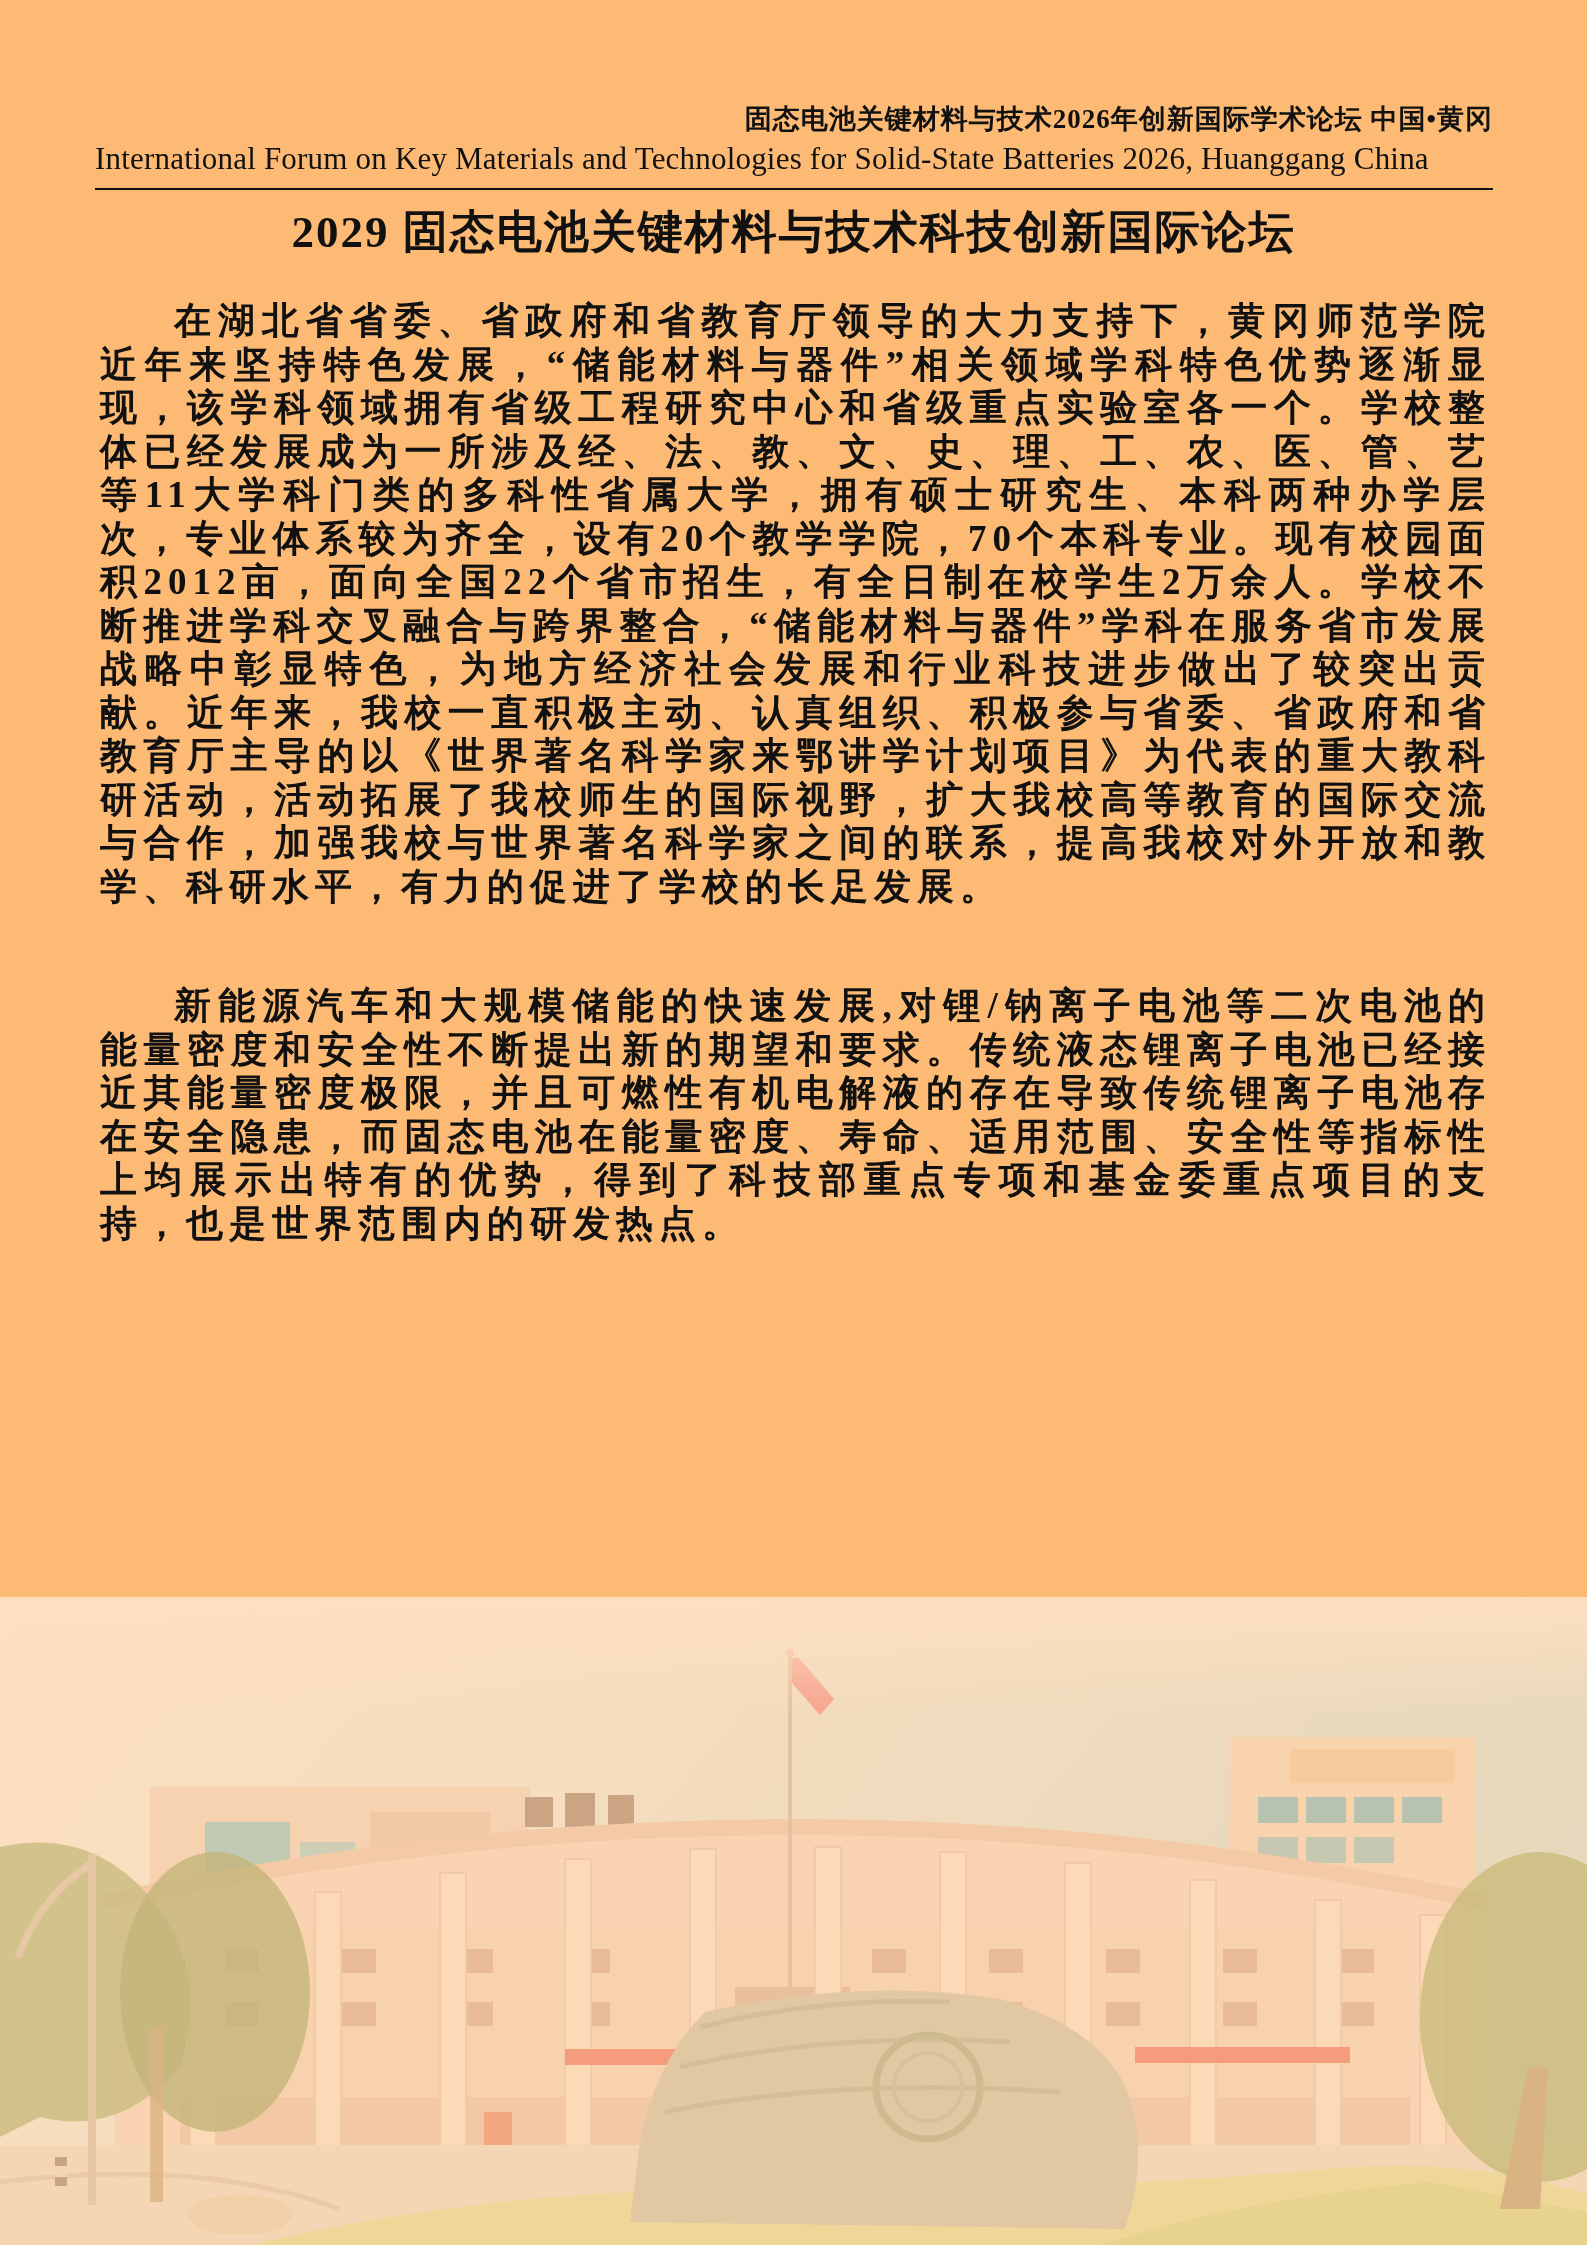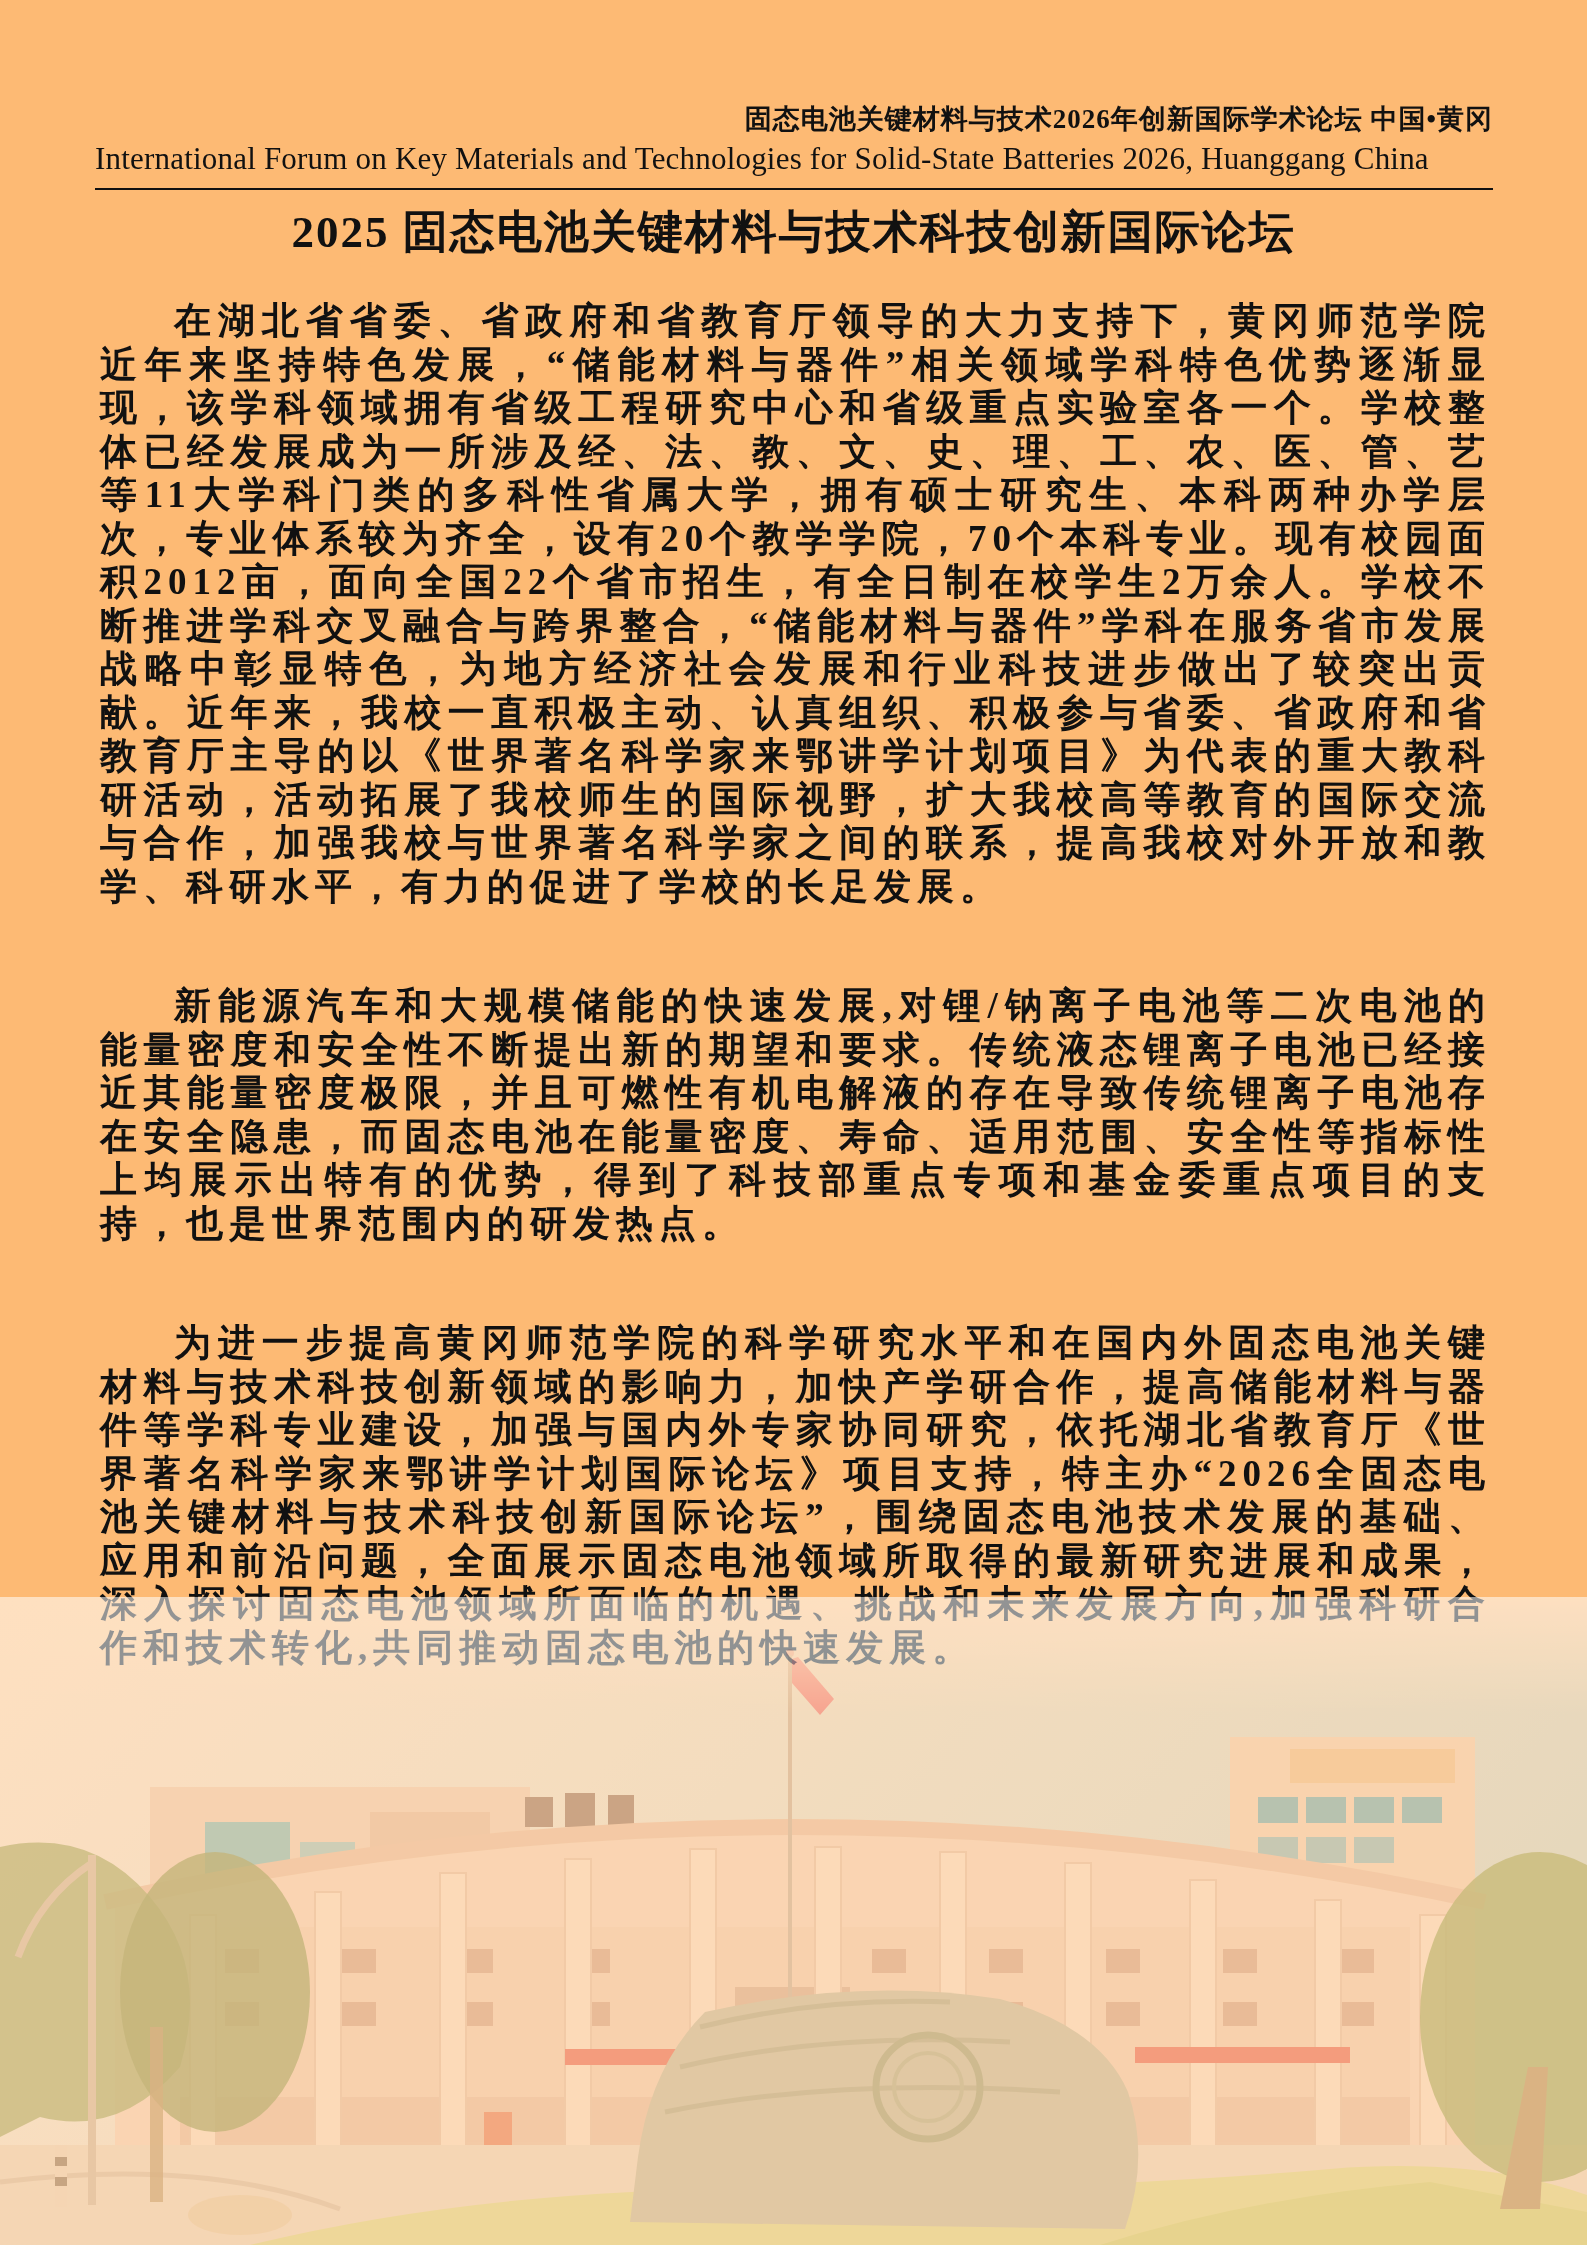--- a/index.html
+++ b/index.html
@@ -84,26 +84,25 @@
 </head>
 <body>
 
 <div class="page">
 
   <div class="header">
     <div class="header-zh">固态电池关键材料与技术2026年创新国际学术论坛  中国•黄冈</div>
     <div class="header-en">International Forum on Key Materials and Technologies for Solid-State Batteries 2026, Huanggang China</div>
   </div>
 
-  <div class="doc-title">2025 固态电池关键材料与技术科技创新国际论坛</div>
+  <div class="doc-title">2029 固态电池关键材料与技术科技创新国际论坛</div>
 
   <div class="content">
     <p>在湖北省省委、省政府和省教育厅领导的大力支持下，黄冈师范学院近年来坚持特色发展，“储能材料与器件”相关领域学科特色优势逐渐显现，该学科领域拥有省级工程研究中心和省级重点实验室各一个。学校整体已经发展成为一所涉及经、法、教、文、史、理、工、农、医、管、艺等11大学科门类的多科性省属大学，拥有硕士研究生、本科两种办学层次，专业体系较为齐全，设有20个教学学院，70个本科专业。现有校园面积2012亩，面向全国22个省市招生，有全日制在校学生2万余人。学校不断推进学科交叉融合与跨界整合，“储能材料与器件”学科在服务省市发展战略中彰显特色，为地方经济社会发展和行业科技进步做出了较突出贡献。近年来，我校一直积极主动、认真组织、积极参与省委、省政府和省教育厅主导的以《世界著名科学家来鄂讲学计划项目》为代表的重大教科研活动，活动拓展了我校师生的国际视野，扩大我校高等教育的国际交流与合作，加强我校与世界著名科学家之间的联系，提高我校对外开放和教学、科研水平，有力的促进了学校的长足发展。</p>
     <p>新能源汽车和大规模储能的快速发展,对锂/钠离子电池等二次电池的能量密度和安全性不断提出新的期望和要求。传统液态锂离子电池已经接近其能量密度极限，并且可燃性有机电解液的存在导致传统锂离子电池存在安全隐患，而固态电池在能量密度、寿命、适用范围、安全性等指标性上均展示出特有的优势，得到了科技部重点专项和基金委重点项目的支持，也是世界范围内的研发热点。</p>
-    <p>为进一步提高黄冈师范学院的科学研究水平和在国内外固态电池关键材料与技术科技创新领域的影响力，加快产学研合作，提高储能材料与器件等学科专业建设，加强与国内外专家协同研究，依托湖北省教育厅《世界著名科学家来鄂讲学计划国际论坛》项目支持，特主办“2026全固态电池关键材料与技术科技创新国际论坛”，围绕固态电池技术发展的基础、应用和前沿问题，全面展示固态电池领域所取得的最新研究进展和成果，深入探讨固态电池领域所面临的机遇、挑战和未来发展方向,加强科研合作和技术转化,共同推动固态电池的快速发展。</p>
   </div>
 
   <div class="photo">
     <svg viewBox="0 0 1587 648" preserveAspectRatio="none" aria-hidden="true">
       <defs>
         <linearGradient id="sky" x1="0" y1="0" x2="1" y2="0.35">
           <stop offset="0" stop-color="#ffffff"></stop>
           <stop offset="0.5" stop-color="#ecf9fc"></stop>
           <stop offset="1" stop-color="#d5f1f8"></stop>
         </linearGradient>

